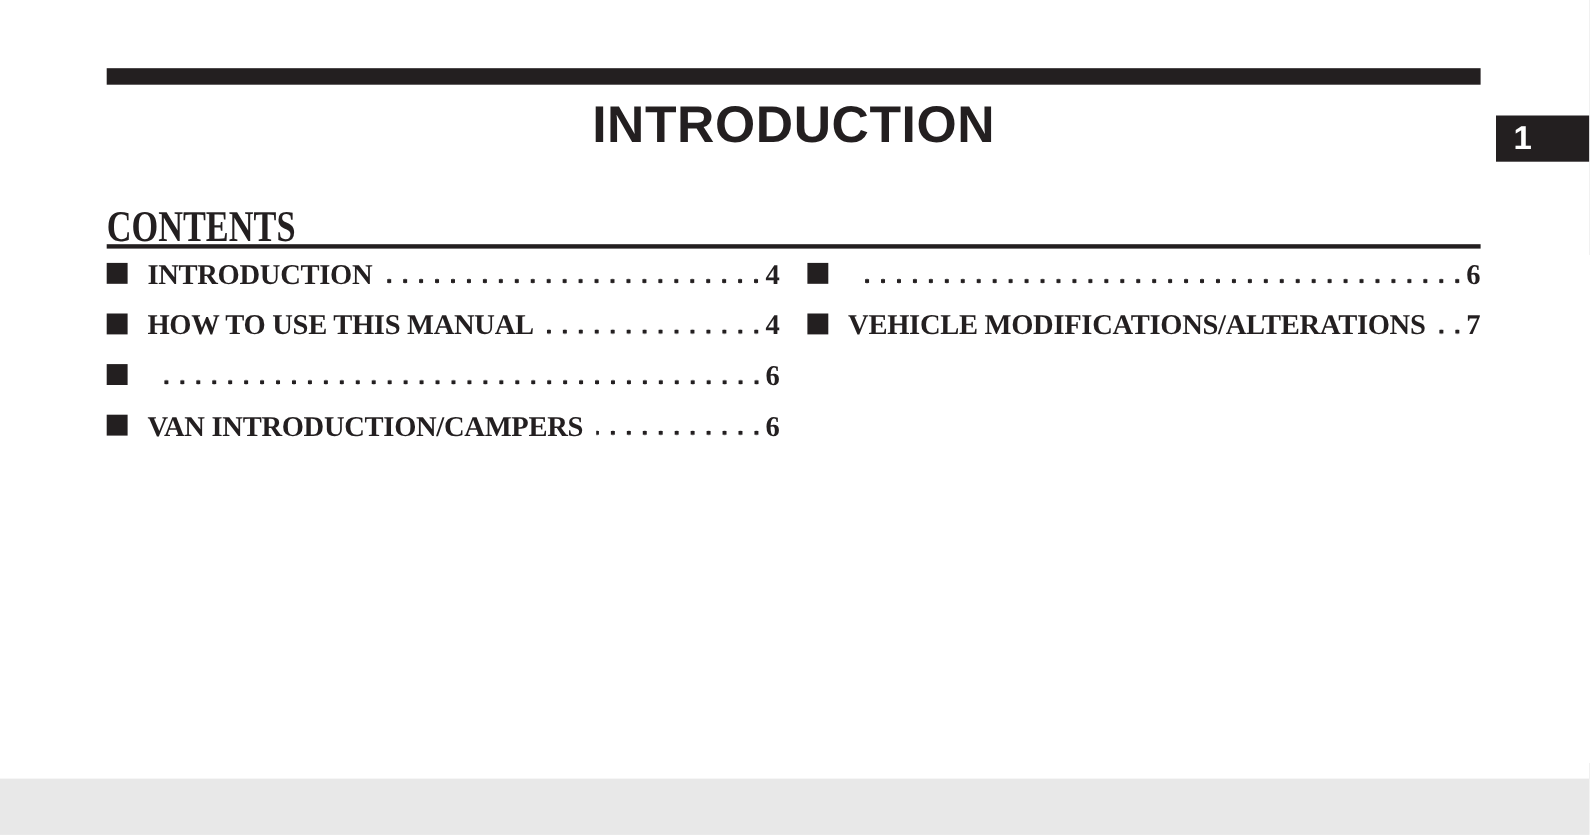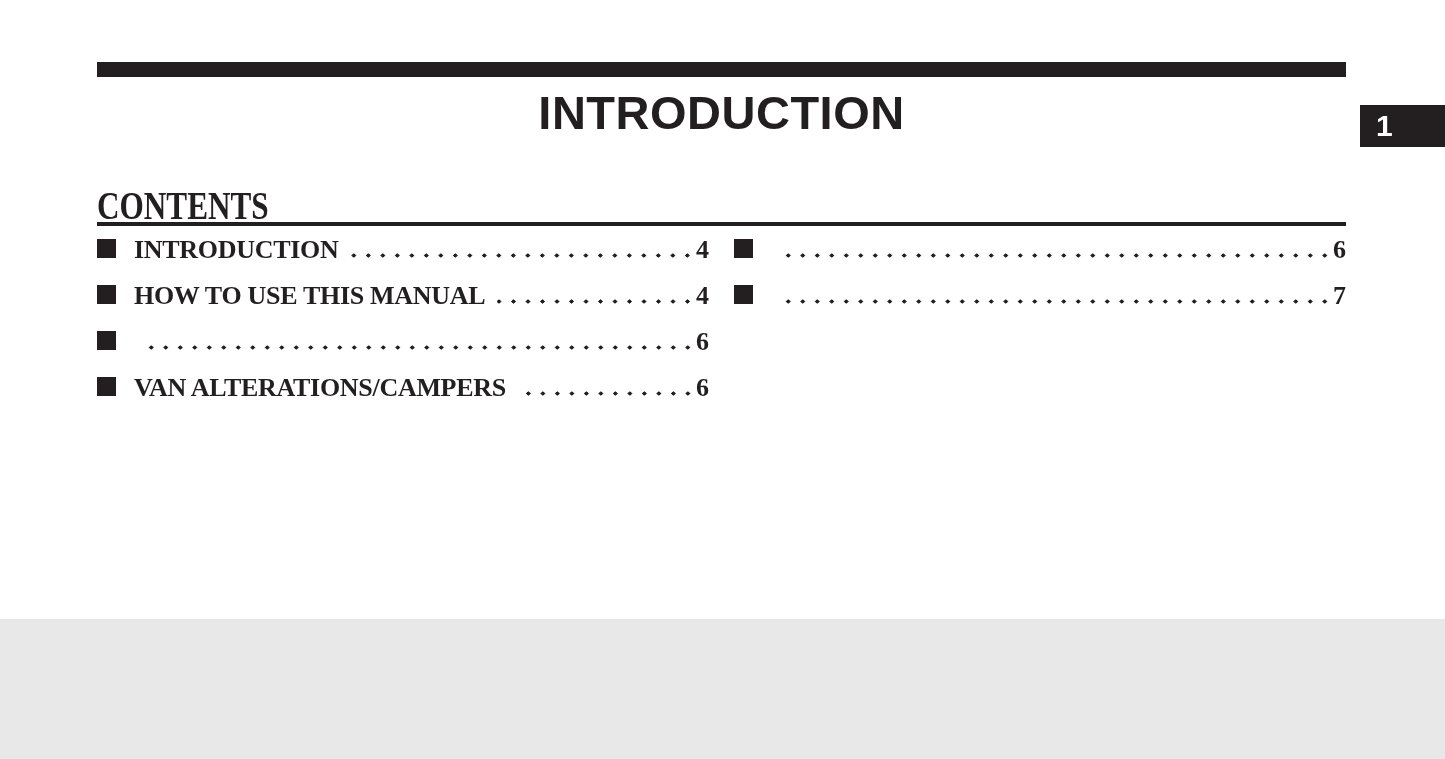--- a/index.html
+++ b/index.html
@@ -4,21 +4,21 @@
 <style>
   :root {
     --ink: #231f20;
     --paper: #ffffff;
   }
   * { margin: 0; padding: 0; box-sizing: border-box; }
   html, body { background: #e8e8e8; }
   .page {
     position: relative;
     width: 1445px;
-    height: 619px;
+    height: 708px;
     background: var(--paper, #ffffff);
     overflow: hidden;
     font-family: "Liberation Serif", serif;
     color: var(--ink, #231f20);
   }
   
   .top-bar {
     position: absolute;
     left: 97px; top: 62px;
     width: 1249px; height: 15px;
@@ -141,33 +141,34 @@
         <span class="leader"></span>
         <span class="toc-page">4</span>
       </div>
       <div class="toc-row">
         <span class="bullet"></span>
         <span class="leader"></span>
         <span class="toc-page">6</span>
       </div>
       <div class="toc-row">
         <span class="bullet"></span>
-        <span class="toc-label">VAN ALTERATIONS/CAMPERS</span>
+        <span class="toc-label">VAN INTRODUCTION/CAMPERS</span>
         <span class="leader"></span>
         <span class="toc-page">6</span>
       </div>
     </div>
 
     <div class="toc-col">
       <div class="toc-row">
         <span class="bullet"></span>
         <span class="leader"></span>
         <span class="toc-page">6</span>
       </div>
       <div class="toc-row">
         <span class="bullet"></span>
+        <span class="toc-label">VEHICLE MODIFICATIONS/ALTERATIONS</span>
         <span class="leader"></span>
         <span class="toc-page">7</span>
       </div>
     </div>
 
   </div>
 </div>
 
 </body></html>

